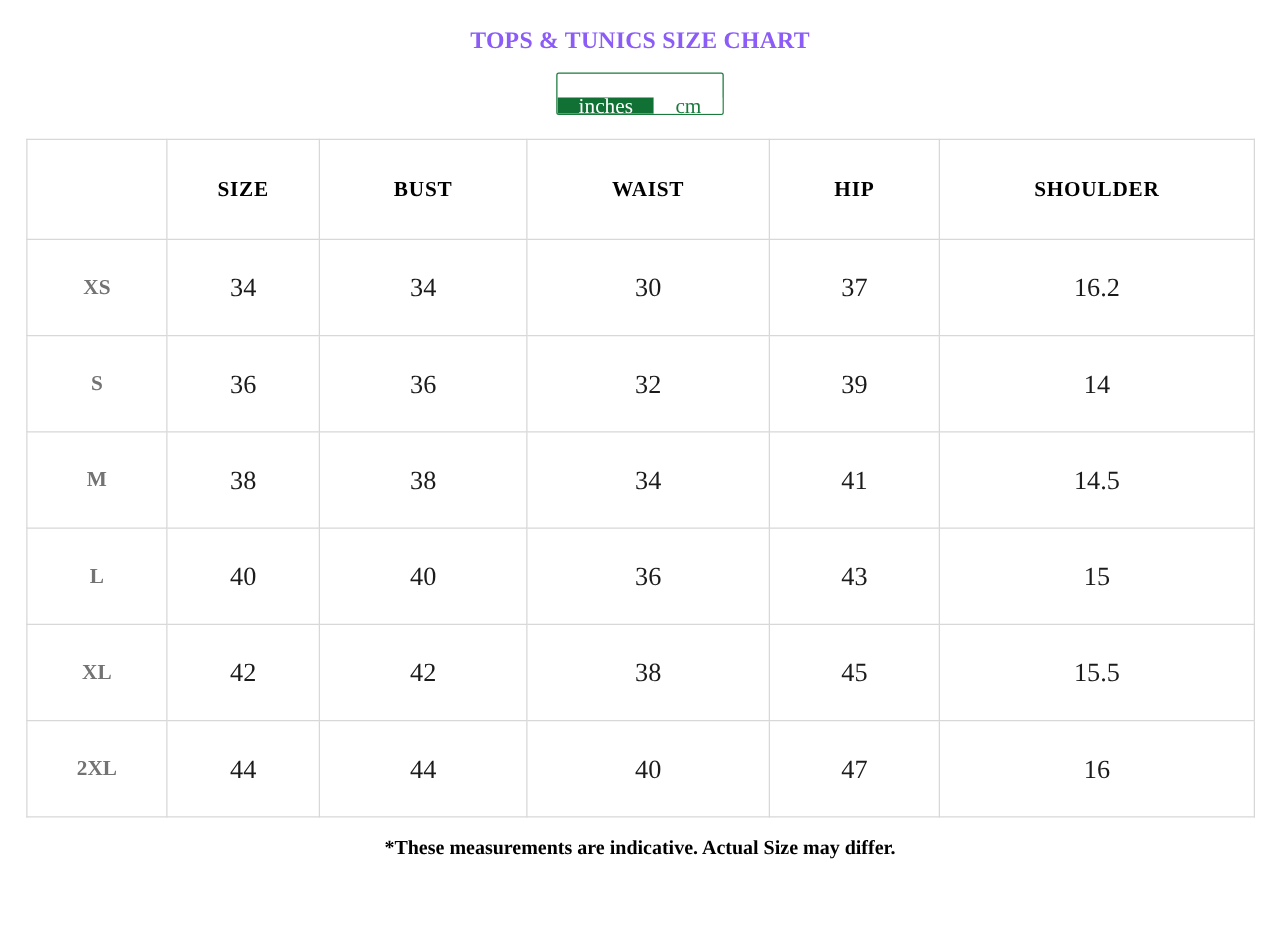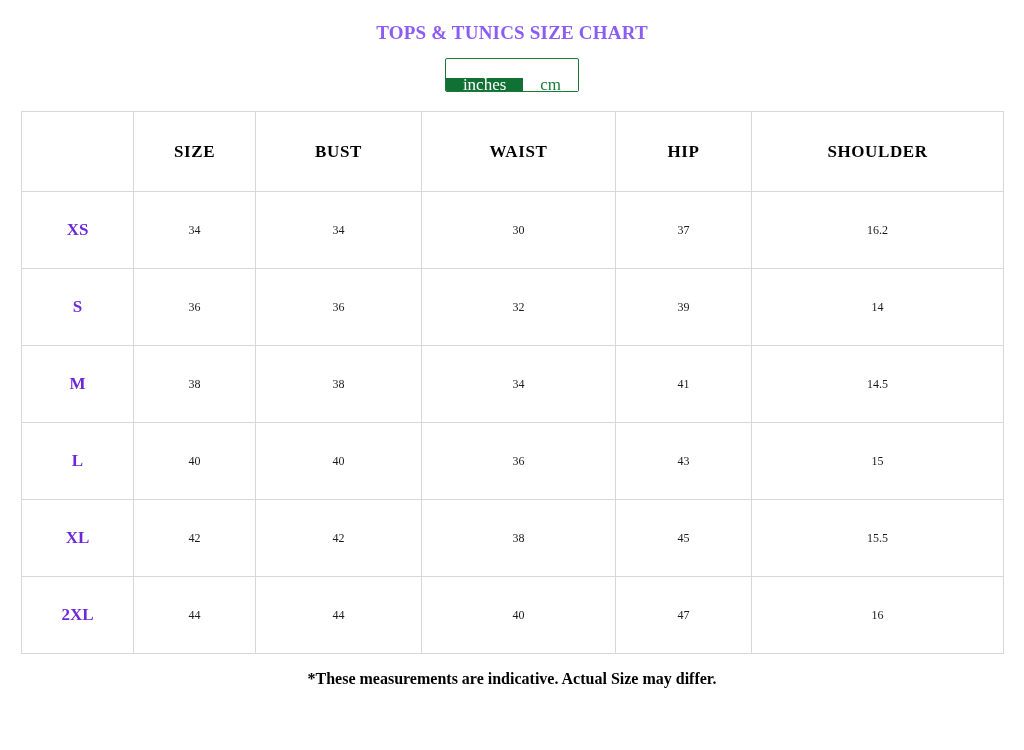--- a/index.html
+++ b/index.html
@@ -76,28 +76,28 @@
   }
   table.size-table thead th {
     height: 77px;
     font-size: 17px;
     font-weight: bold;
     letter-spacing: 0.6px;
     color: #000;
   }
   table.size-table tbody td {
     height: 74px;
-    font-size: 12px;
+    font-size: 21px;
     color: #1b1b1b;
     font-weight: normal;
   }
   table.size-table tbody td.rowhead {
     font-weight: bold;
     font-size: 17px;
-    color: #6d28d9;
+    color: #737373;
   }
   
   col.c0 { width: 112px; }
   col.c1 { width: 122px; }
   col.c2 { width: 166px; }
   col.c3 { width: 194px; }
   col.c4 { width: 136px; }
   col.c5 { width: 252px; }
 
   .footnote {

